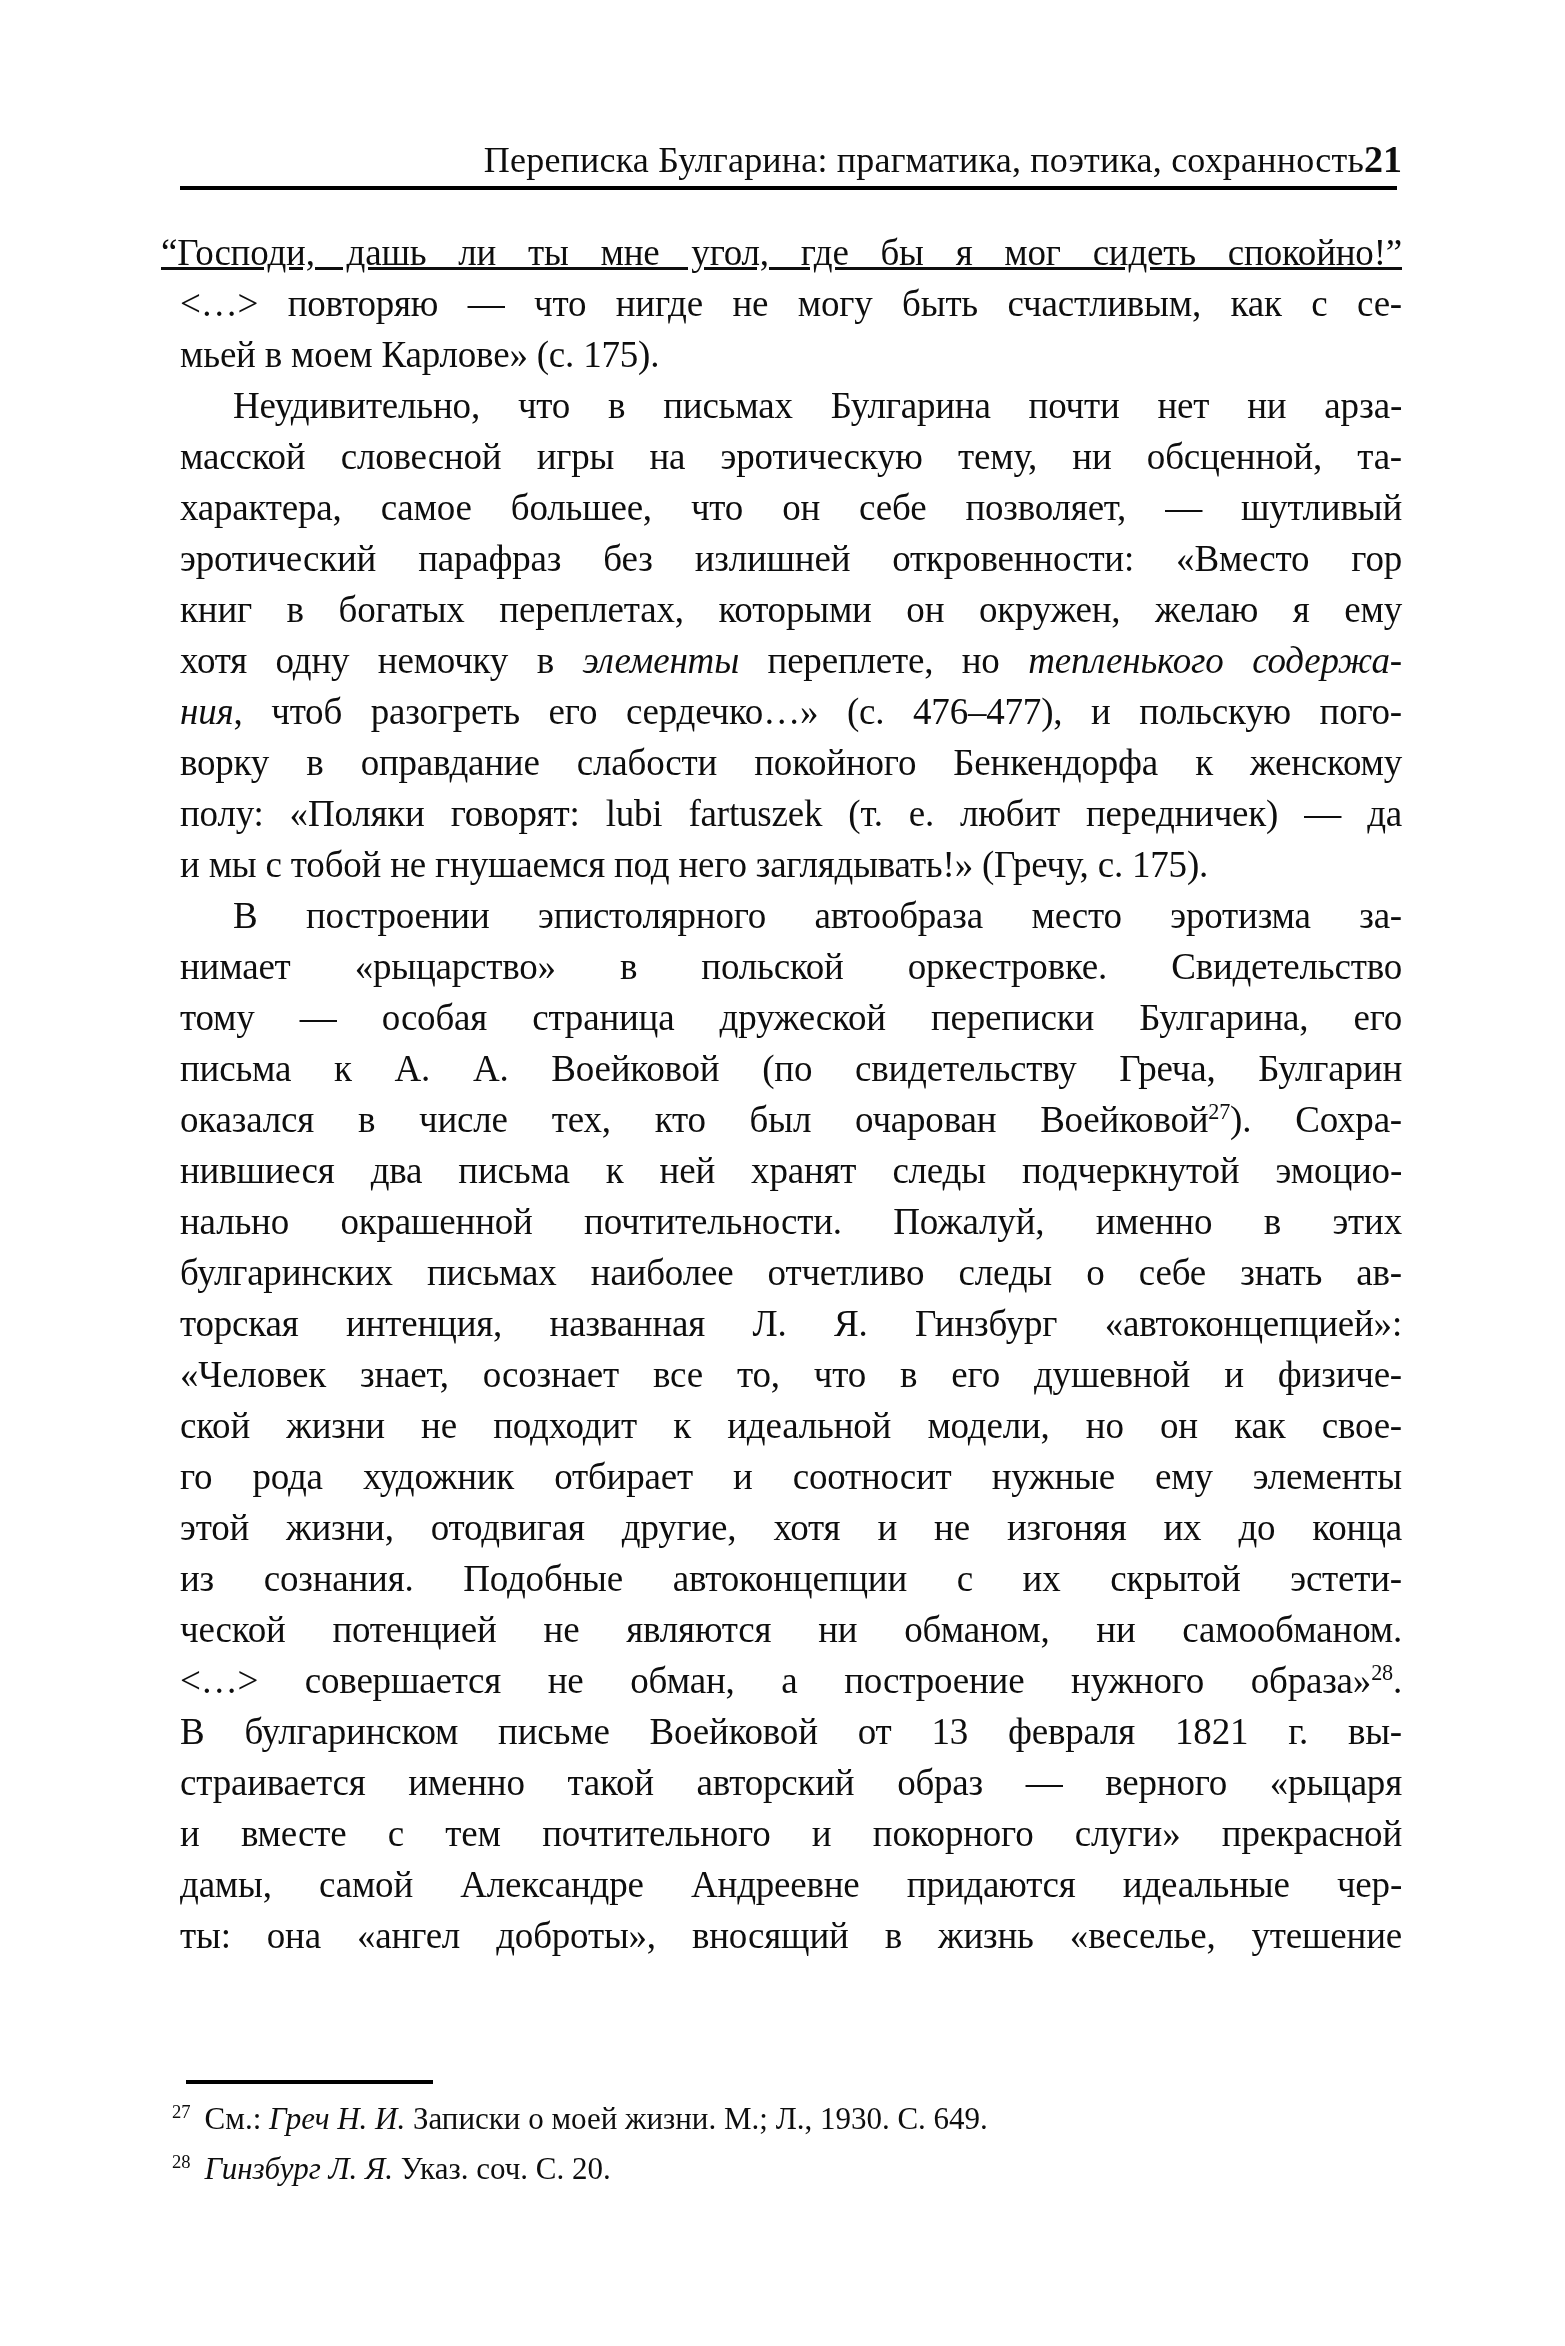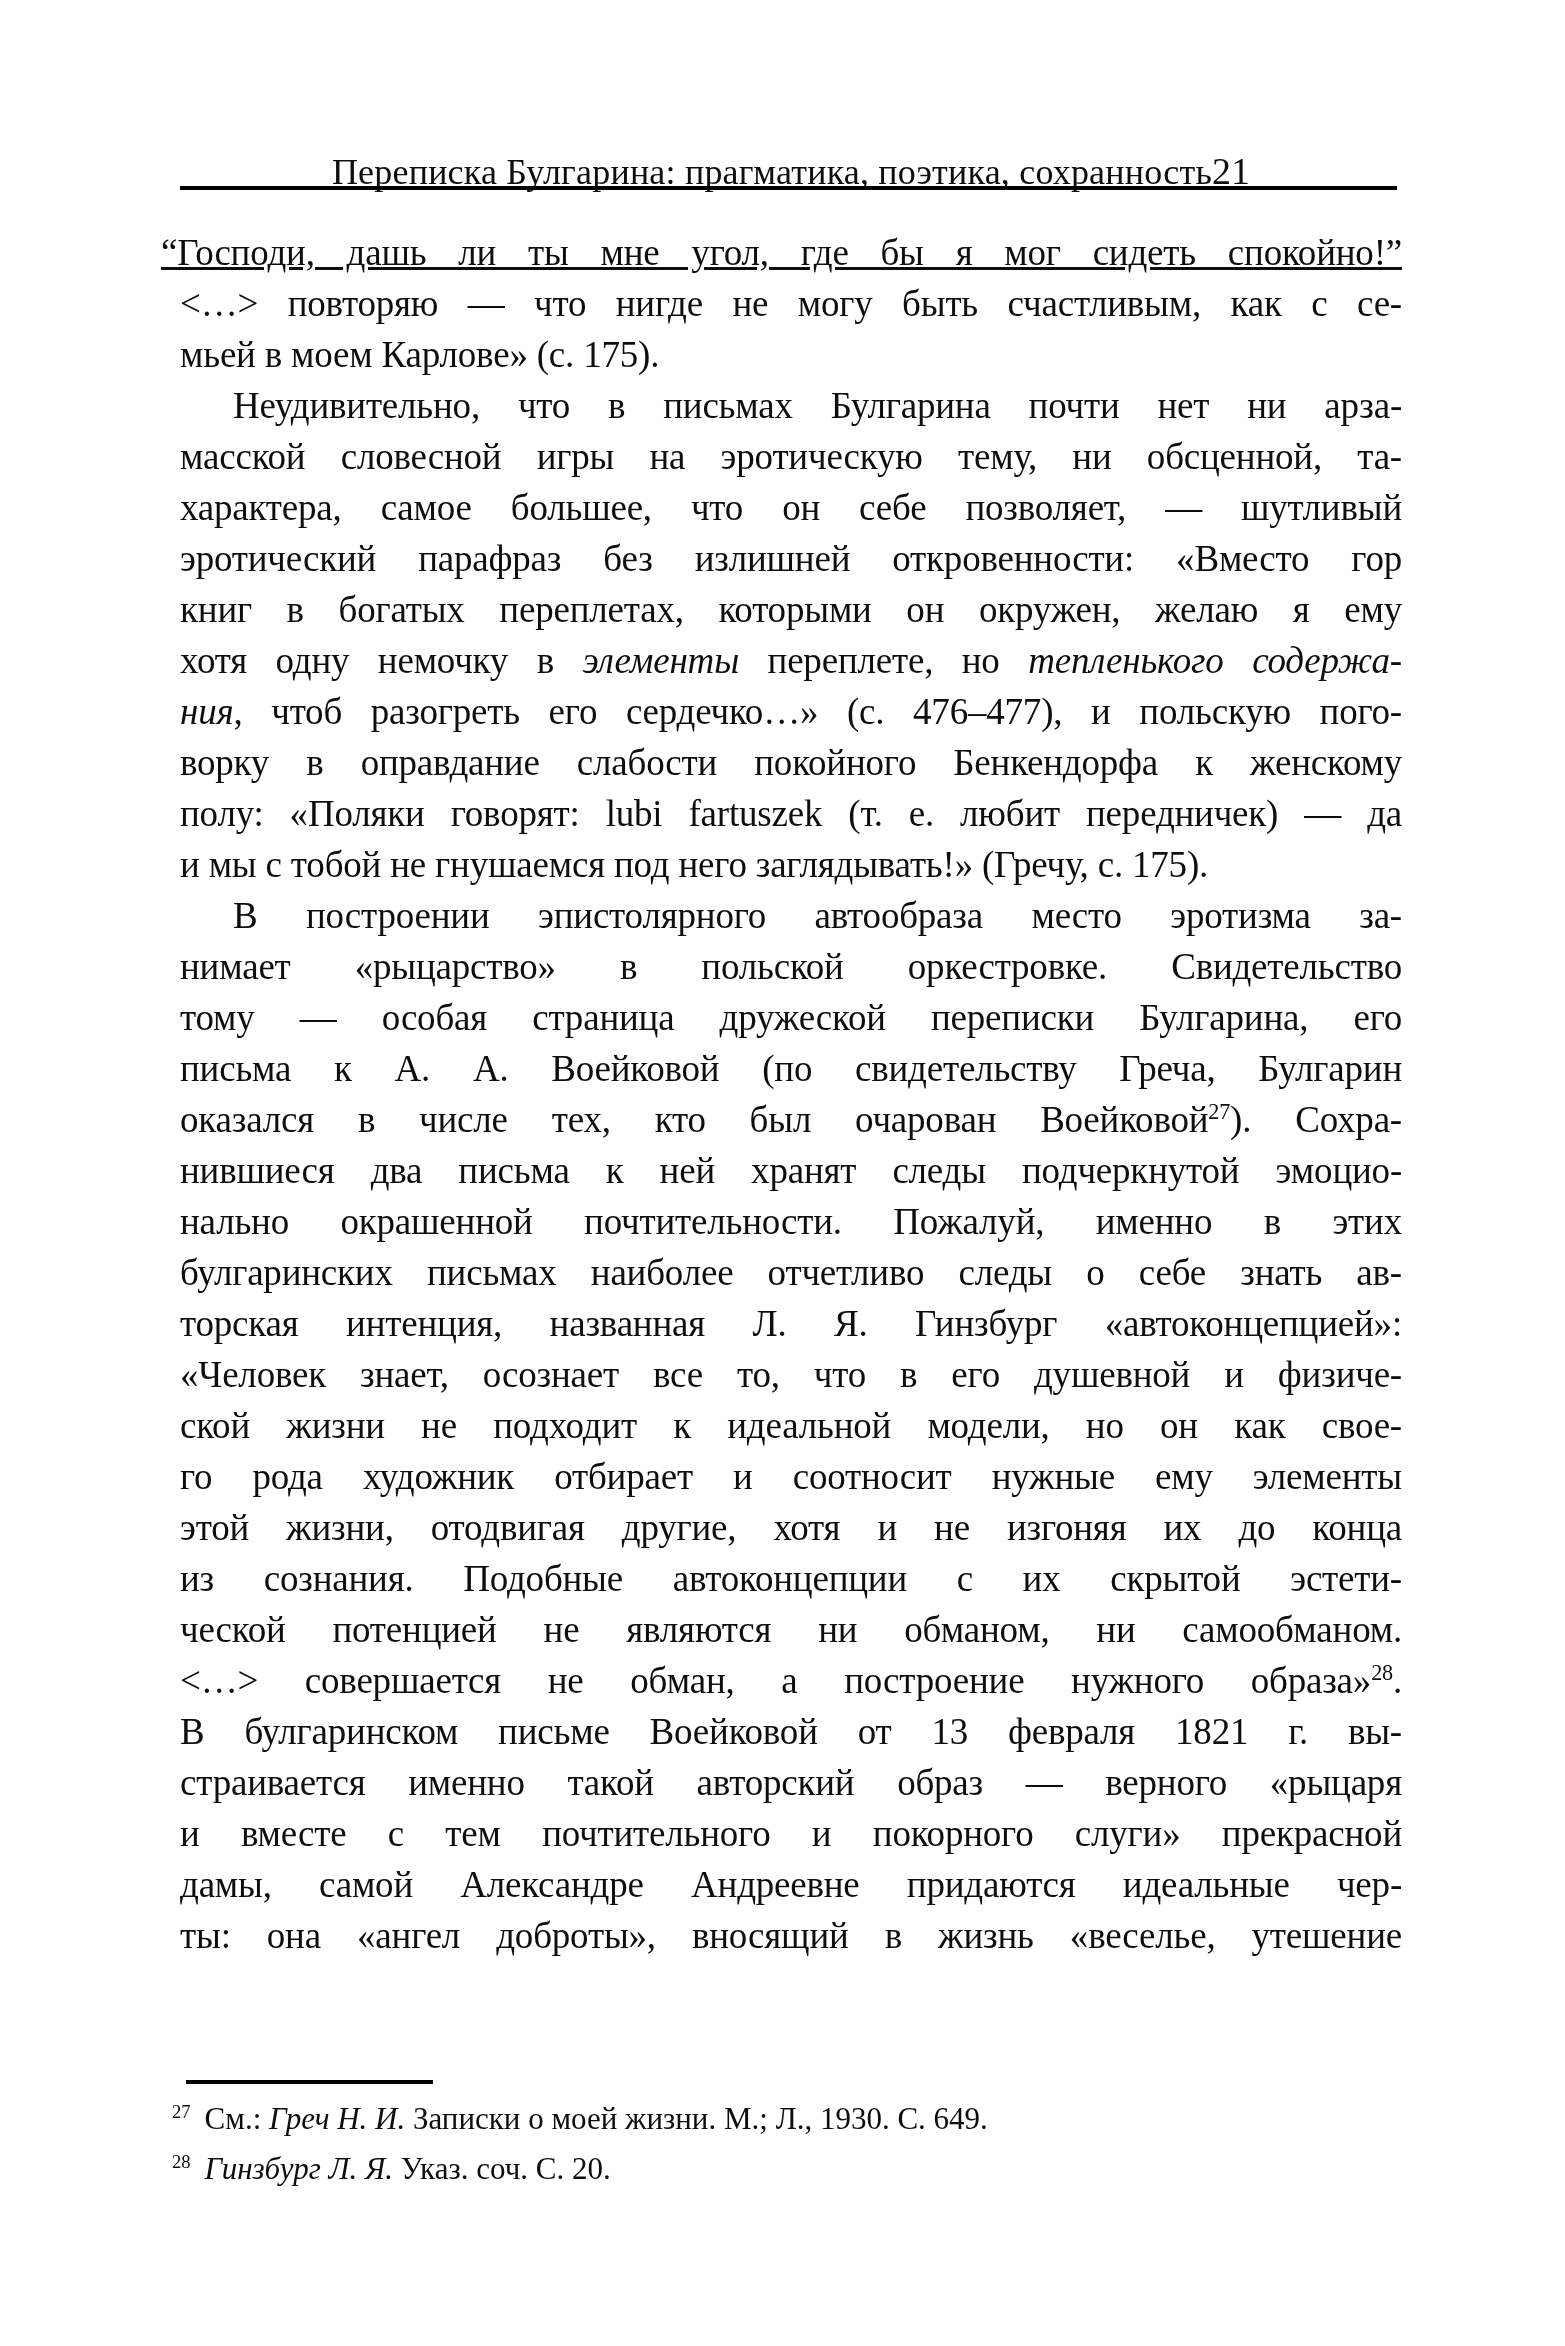--- a/index.html
+++ b/index.html
@@ -7,30 +7,30 @@
     position: relative;
     width: 1565px;
     height: 2347px;
     background: #ffffff;
     color: #0e0e0e;
     font-family: "Liberation Serif", "DejaVu Serif", serif;
     overflow: hidden;
   }
   .running-head {
     position: absolute;
-    top: 150px; left: 180px; right: 163px;
+    top: 138px; left: 180px; right: 163px;
     display: flex;
-    justify-content: center;
+    justify-content: flex-end;
     align-items: baseline;
     font-size: 36px;
     line-height: 42px;
     white-space: nowrap;
   }
   .rh-title { letter-spacing: 0.2px; }
-  .rh-num { font-weight: normal; font-size: 38px; }
+  .rh-num { font-weight: bold; font-size: 38px; }
   .head-rule {
     position: absolute;
     top: 186px; left: 180px; right: 168px;
     height: 3.8px;
     background: #000000;
   }
   .body-text {
     position: absolute;
     top: 227px; left: 180px; right: 163px;
     font-size: 37px;

